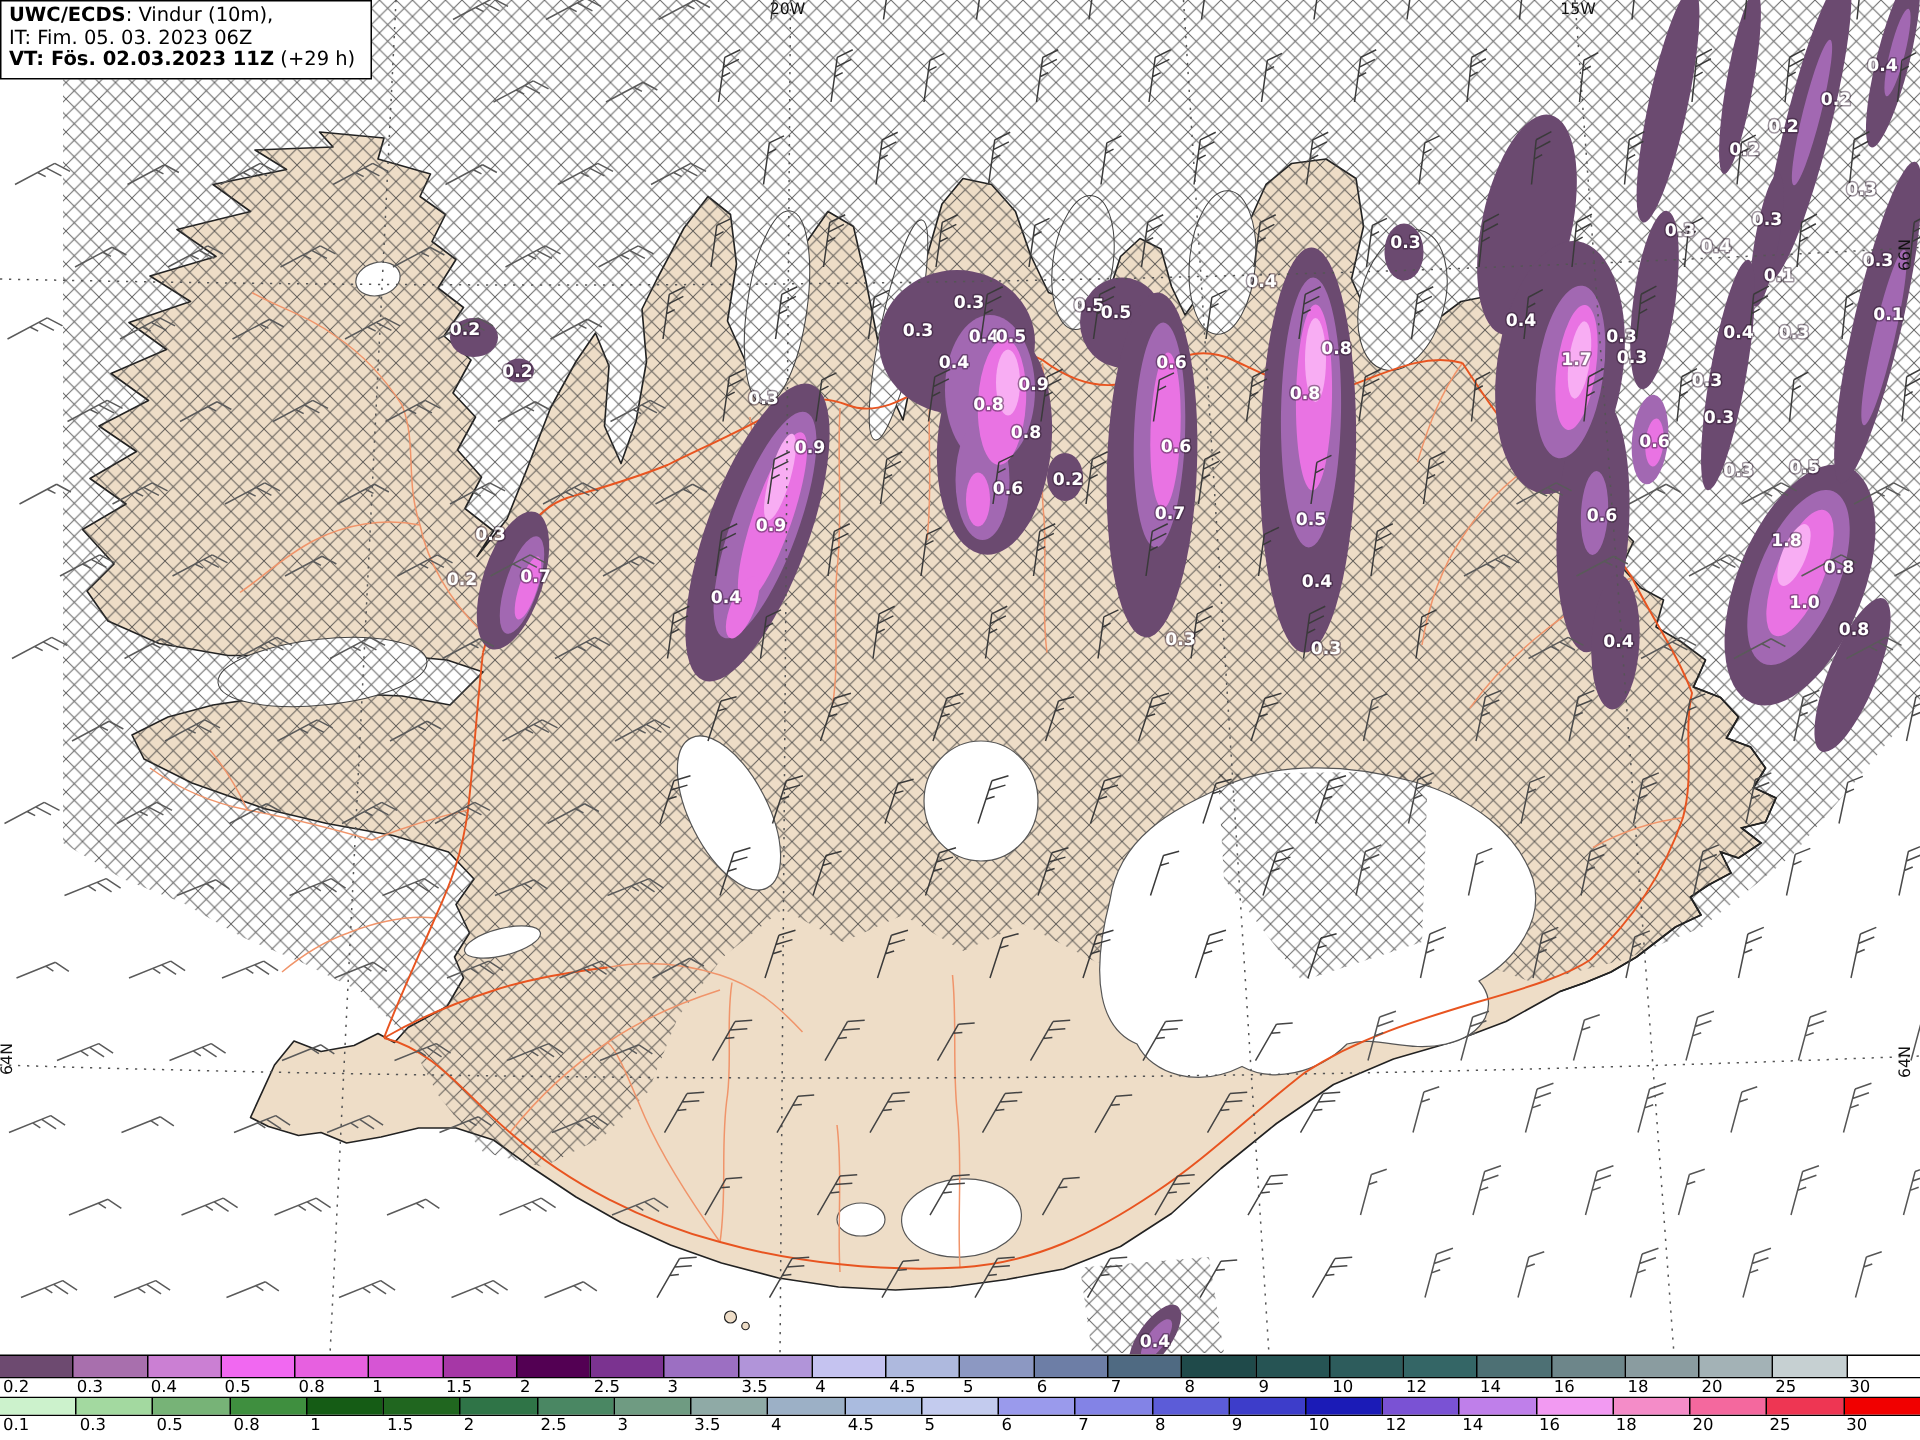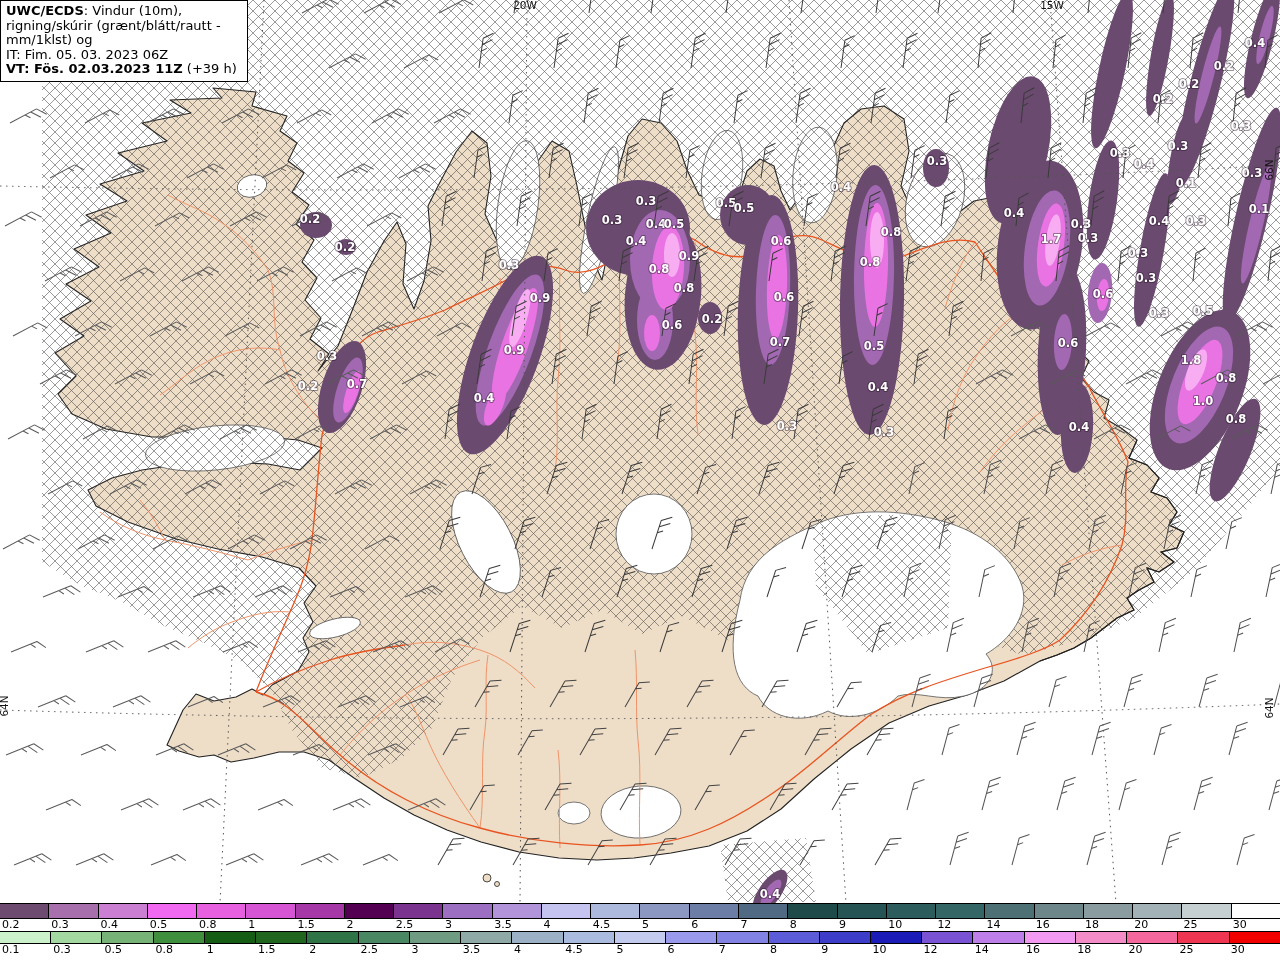--- a/index.html
+++ b/index.html
@@ -519,23 +519,22 @@
         <text x="1186" y="187">0.1</text>
         <text x="1259" y="213">0.1</text>
         <text x="1159" y="225">0.4</text>
         <text x="1196" y="225">0.3</text>
         <text x="770" y="898">0.4</text>
       </g>
   </svg>
 
   <div id="legend">
     <div><b>UWC/ECDS</b><span>: Vindur (10m),</span></div>
-    <div>rigning/skúrir (grænt/blátt/rautt - mm/1klst) og</div>
     <div>IT: Fim. 05. 03. 2023 06Z</div>
-    <div><b>VT: Fös. 02.03.2023 11Z</b><span> (+39 h)</span></div>
+    <div><b>VT: Fös. 02.03.2023 11Z</b><span> (+29 h)</span></div>
   </div>
 
   <div id="colorbars">
     <div class="bar-row" id="bar0" style="height:16px;">
         <div class="seg" style="background: rgb(109, 74, 112);"></div>
         <div class="seg" style="background: rgb(168, 111, 173);"></div>
         <div class="seg" style="background: rgb(203, 127, 211);"></div>
         <div class="seg" style="background: rgb(241, 104, 241);"></div>
         <div class="seg" style="background: rgb(231, 96, 224);"></div>
         <div class="seg" style="background: rgb(214, 85, 212);"></div>

